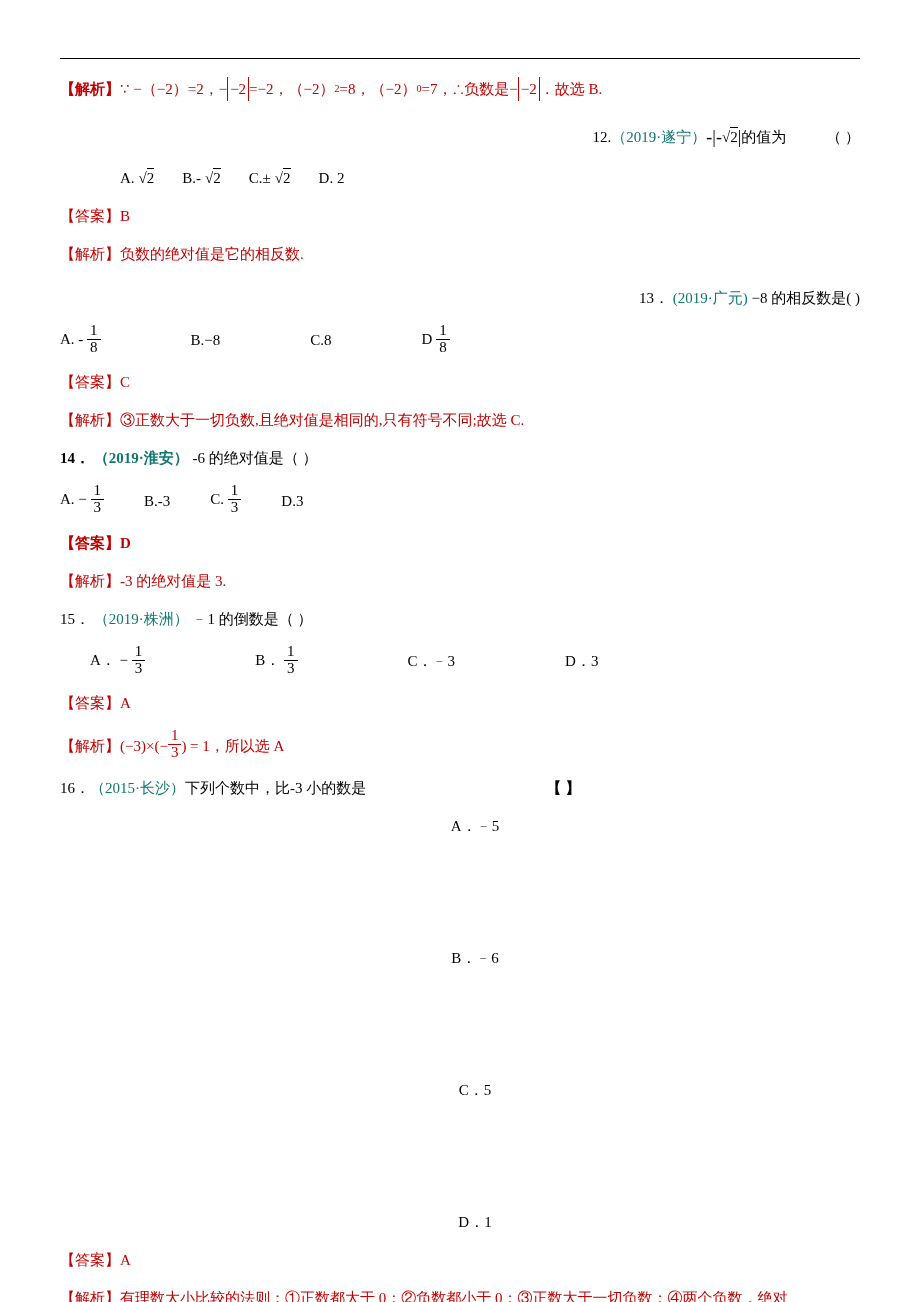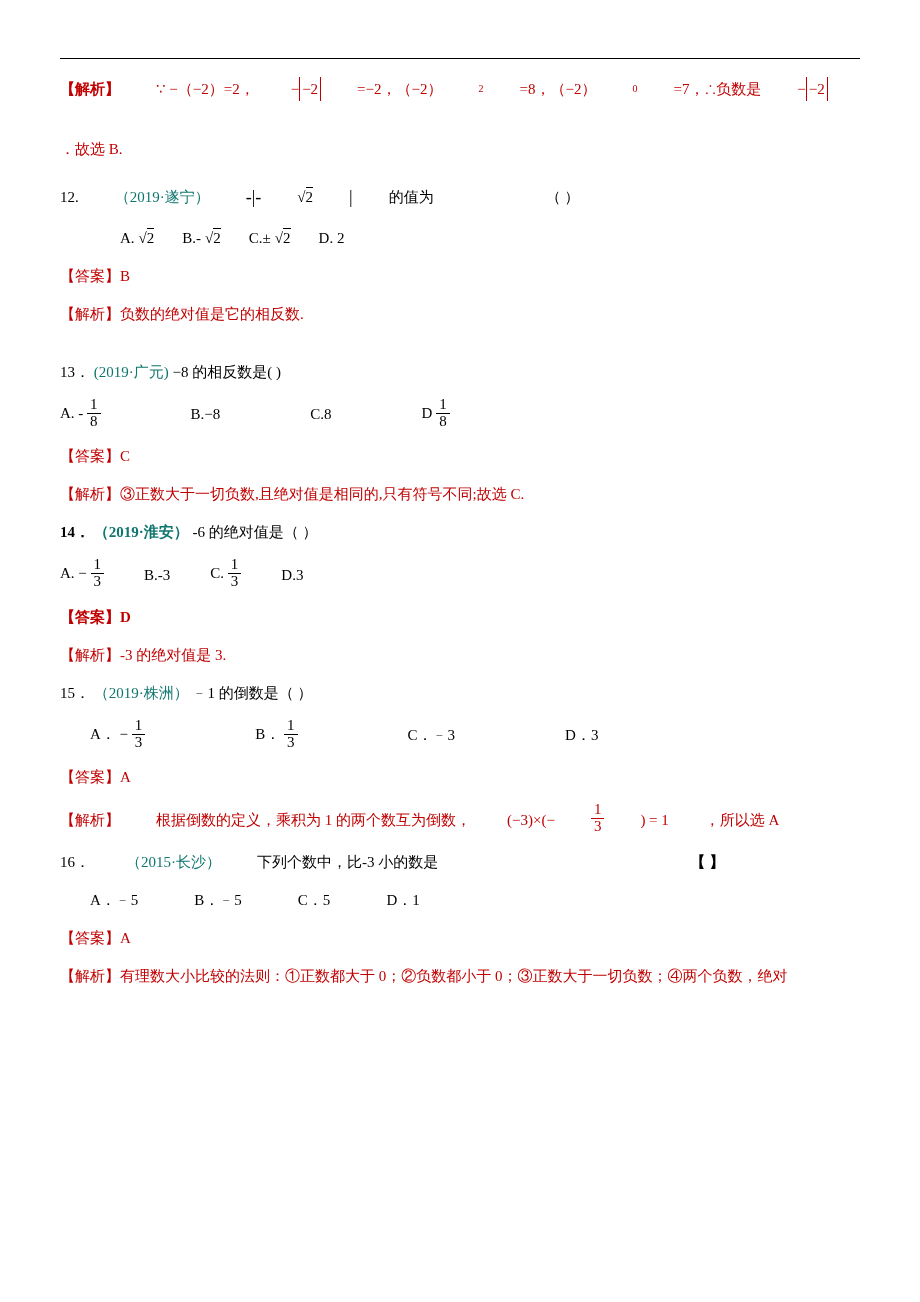--- a/index.html
+++ b/index.html
@@ -12,21 +12,20 @@
     padding: 50px 60px;
     width: 800px;
   }
   .hr-top {
     border: none;
     border-top: 1px solid #000;
     margin: 8px 0 18px 0;
   }
   .para {
     margin: 14px 0;
-    gap: 36px;
   }
   .red { color: #c00000; }
   .blue { color: #0f766e; }
   .b { font-weight: bold; }
   .options {
     display: flex;
     gap: 70px;
     margin: 10px 0 10px 30px;
     align-items: center;
   }
@@ -75,21 +74,21 @@
   <span style="font-family:serif;">−<span style="display:inline-block;border-left:1px solid #c00000;border-right:1px solid #c00000;padding:0 2px;">−2</span></span>
   <span>=−2，（−2）</span>
   <sup>2</sup>
   <span>=8，（−2）</span>
   <sup>0</sup>
   <span>=7，∴负数是</span>
   <span style="font-family:serif;">−<span style="display:inline-block;border-left:1px solid #c00000;border-right:1px solid #c00000;padding:0 2px;">−2</span></span>
   <span>．故选 B.</span>
 </div>
 
-<div class="para qline" style="margin-top:22px;">
+<div class="para qline" style="margin-top:22px;justify-content:flex-end;">
   <span>12.</span>
   <span class="blue">（2019·遂宁）</span>
   <span style="font-size:18px;">-|-</span>
   <span class="sqrt"><span class="rad">2</span></span>
   <span style="font-size:18px;"> |</span>
   <span>的值为</span>
   <span style="display:inline-block;width:40px;"></span>
   <span>（    ）</span>
 </div>
 
@@ -106,21 +105,21 @@
   <span>D.   2</span>
 </div>
 
 <div class="para red">
   <span>【答案】</span><span>B</span>
 </div>
 <div class="para red">
   <span>【解析】</span><span>负数的绝对值是它的相反数.</span>
 </div>
 
-<div class="para" style="margin-top:34px;">
+<div class="para" style="margin-top:20px;text-align:right;">
   <span>13．</span>
   <span class="blue">(2019·广元)</span>
   <span> −8 的相反数是(    )</span>
 </div>
 <div class="options" style="margin-left:0; gap:90px;">
   <span>
     <span>A. -</span>
     <span class="frac"><span class="num">1</span><span class="den">8</span></span>
   </span>
   <span>B.−8</span>
@@ -177,40 +176,39 @@
     <span class="frac"><span class="num">1</span><span class="den">3</span></span>
   </span>
   <span>C．﹣3</span>
   <span>D．3</span>
 </div>
 <div class="para red">
   <span>【答案】</span><span>A</span>
 </div>
 <div class="para red qline">
   <span>【解析】</span>
-  <span>根据倒数的定义，乘积为 1 的两个数互为倒数，</span>
   <span>(−3)×(−</span>
   <span class="frac red">
       <span class="num">1</span>
       <span class="den">3</span>
     </span>
   <span>) = 1</span>
   <span>，所以选 A</span>
 </div>
 
 <div class="para qline">
   <span>16．</span>
   <span class="blue">（2015·长沙）</span>
   <span>下列个数中，比-3 小的数是</span>
   <span style="display:inline-block;width:180px;"></span>
   <span class="bracket b">【     】</span>
 </div>
-<div class="options" style="gap:56px;">
+<div class="options" style="gap:108px;flex-direction:column;">
   <span>A．﹣5</span>
-  <span>B．﹣5</span>
+  <span>B．﹣6</span>
   <span>C．5</span>
   <span>D．1</span>
 </div>
 <div class="para red">
   <span>【答案】</span><span>A</span>
 </div>
 <div class="para red">
   <span>【解析】</span><span>有理数大小比较的法则：①正数都大于 0；②负数都小于 0；③正数大于一切负数；④两个负数，绝对</span>
 </div>
 

